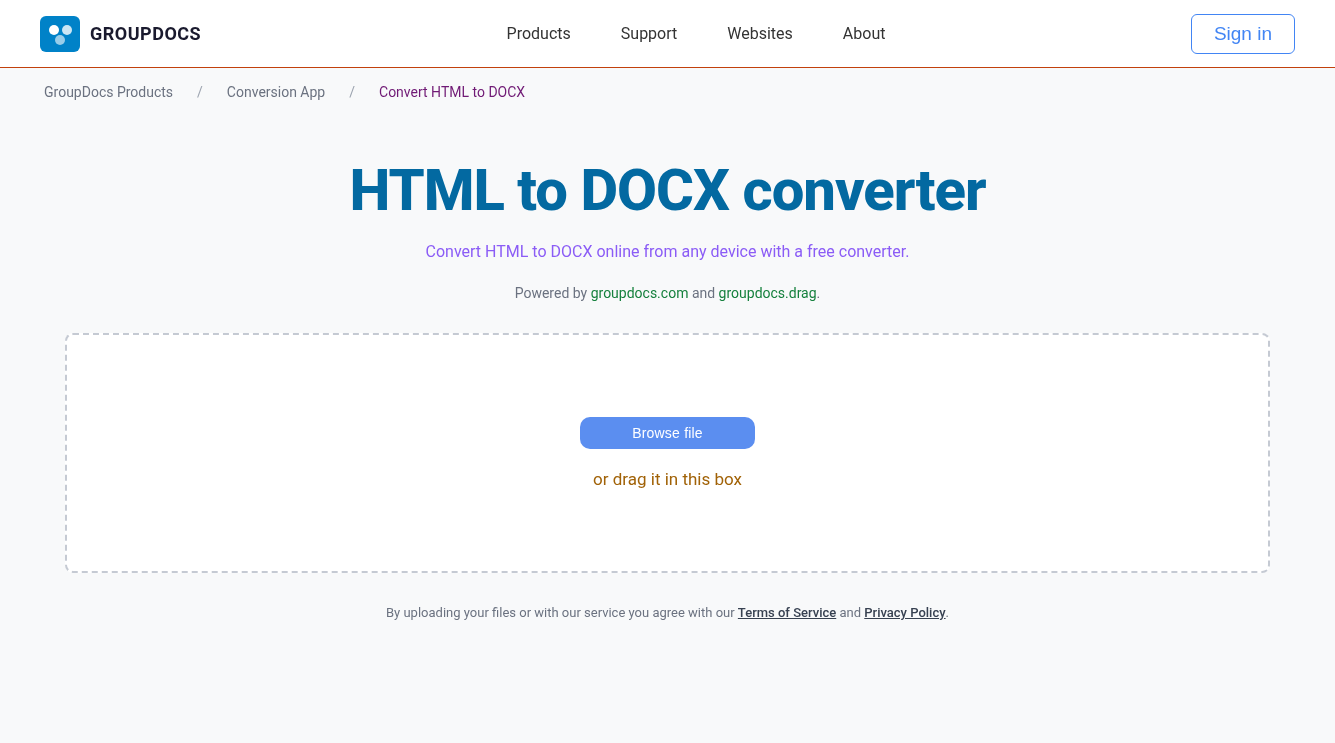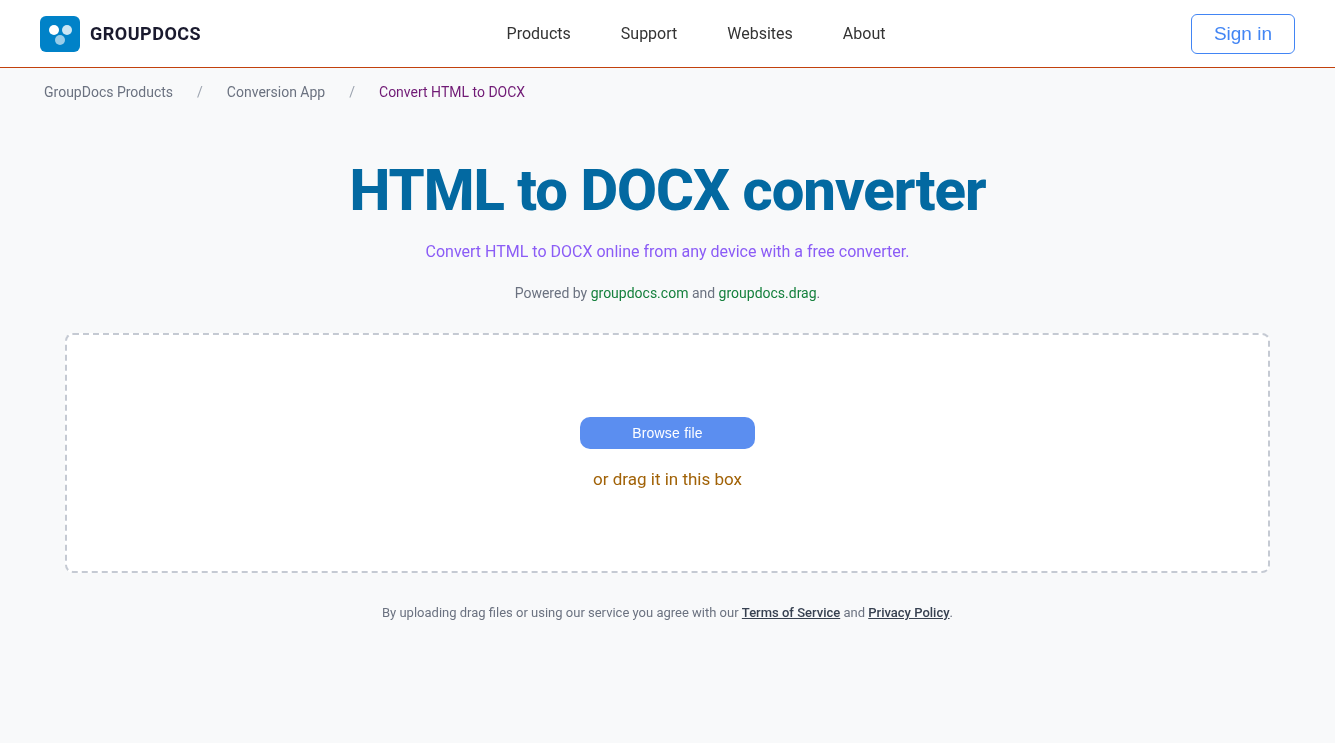--- a/index.html
+++ b/index.html
@@ -216,15 +216,15 @@
   <p class="powered-by">
     <span>Powered by </span><a href="#">groupdocs.com</a><span> and </span><a href="#">groupdocs.drag</a><span>.</span>
   </p>
 
   <div class="upload-box">
     <button class="browse-btn">Browse file</button>
     <span class="drag-text">or drag it in this box</span>
   </div>
 
   <p class="footer-note">
-    <span>By uploading drag files or using our service you agree with our </span><a href="#">Terms of Service</a><span> and </span><a href="#">Privacy Policy</a><span>.</span>
+    <span>By uploading your files or with our service you agree with our </span><a href="#">Terms of Service</a><span> and </span><a href="#">Privacy Policy</a><span>.</span>
   </p>
 </main>
 
 </body></html>

